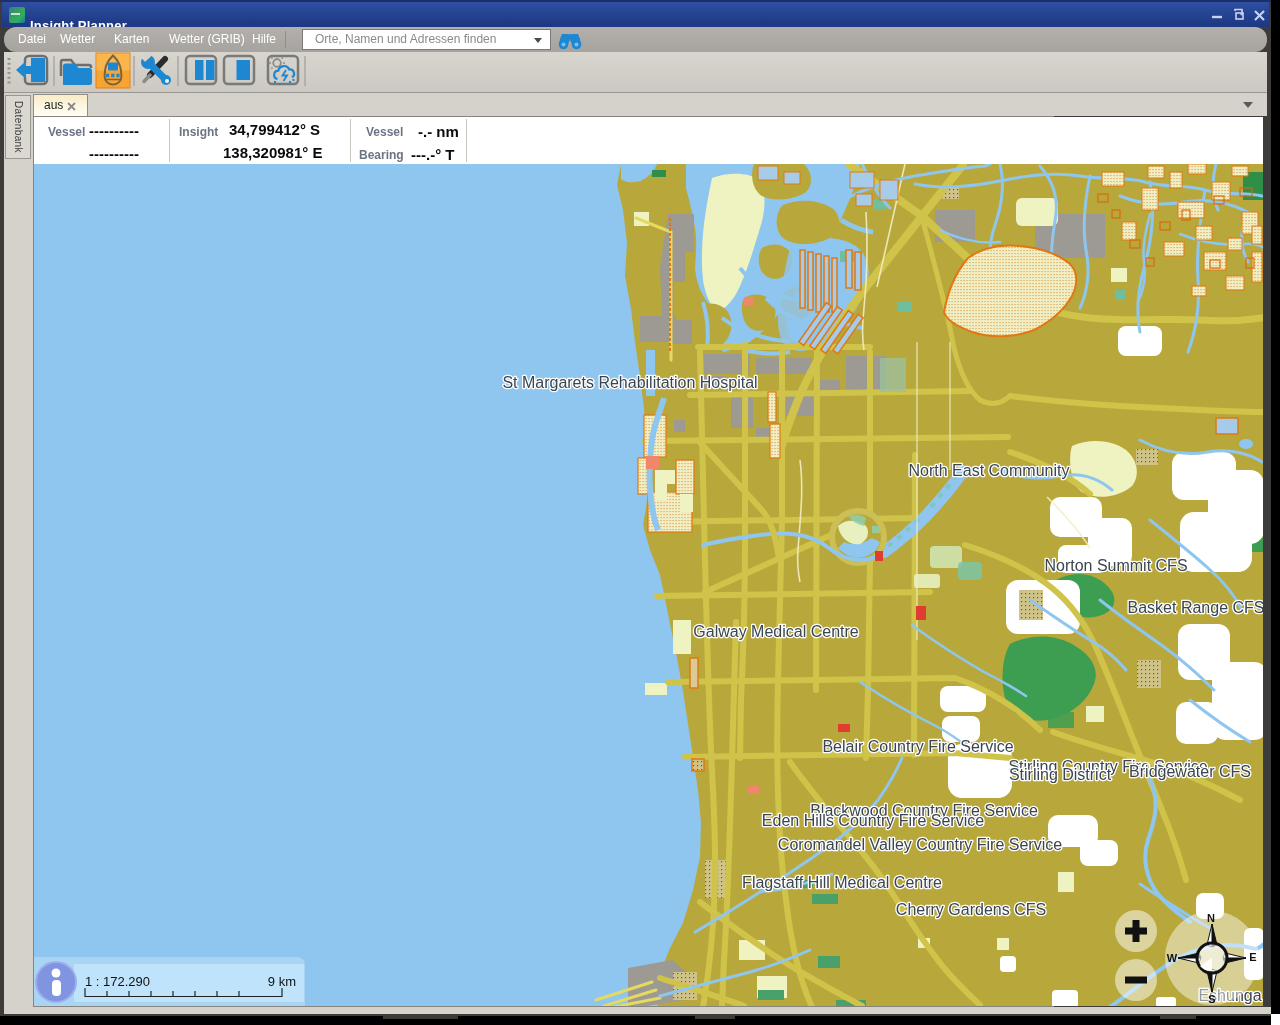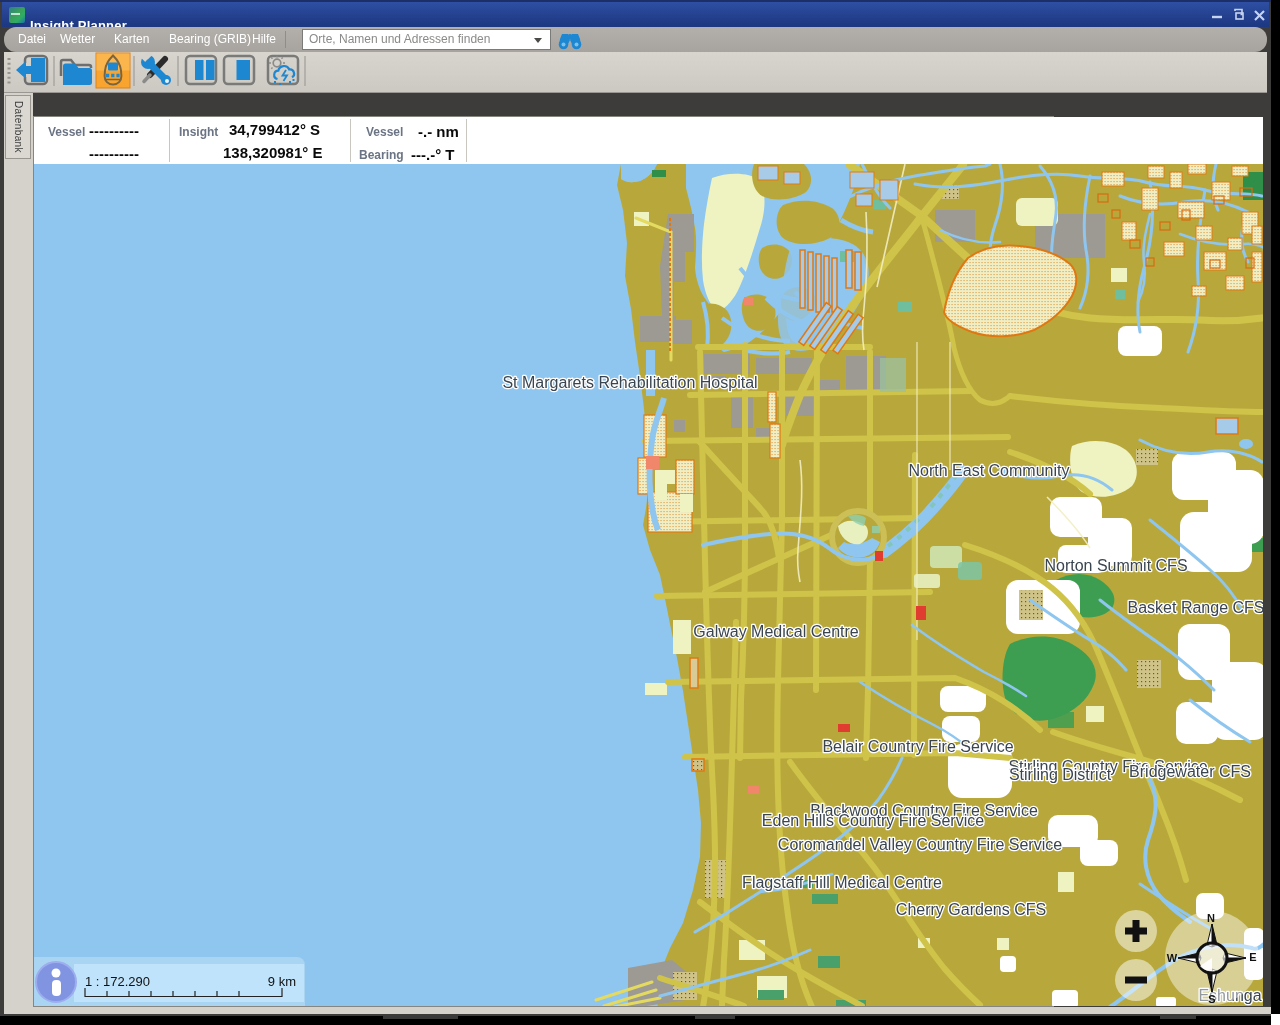--- a/index.html
+++ b/index.html
@@ -7,21 +7,21 @@
 #win { position:absolute; left:0; top:0; width:1271px; height:1016px; background:#3e3c3a; }
 #titlebar { position:absolute; left:2px; top:2px; width:1267px; height:25px;
   background:linear-gradient(#2e4fa3,#24418f 55%,#1d3781); }
 #appicon { position:absolute; left:7px; top:5px; width:16px; height:16px; border-radius:2px;
   background:linear-gradient(135deg,#2e7f8a 0%, #3aa05a 45%, #2fae62 70%, #1e6fae 100%); }
 #appicon:after { content:""; position:absolute; left:2px; top:6px; width:9px; height:2px; background:rgba(230,245,240,.8); }
 #title { position:absolute; left:28px; top:6px; color:#fff; font-size:13px; font-weight:bold; letter-spacing:.2px;margin-top:10px; }
 #menubar { position:absolute; left:4px; top:27px; width:1263px; height:25px;
   background:linear-gradient(#b3b0ab,#a7a49f); color:#fff; font-size:12px;border-radius:12px; }
 .mitem { position:absolute; top:5px; }
-#searchbox { position:absolute; left:298px; top:2px; width:249px; height:21px; background:#fff; border:1px solid #7a7a78; color:#8a8a88; font-size:12px; line-height:19px; padding-left:6px; }
+#searchbox { position:absolute; left:298px; top:2px; width:249px; height:21px; background:#fff; border:1px solid #7a7a78; color:#8a8a88; font-size:12px; line-height:19px; padding-left:12px; }
 #searrow { position:absolute; right:8px; top:8px; width:0; height:0; border-left:4px solid transparent; border-right:4px solid transparent; border-top:5px solid #4a4a48; }
 #toolbar { position:absolute; left:4px; top:52px; width:1263px; height:41px;
   background:linear-gradient(#d8d5cf,#ccc9c2); border-bottom:1px solid #9a9792; }
 #tabstrip { position:absolute; left:4px; top:93px; width:1263px; height:23px; background:#d5d2cb; }
 #tab1 { position:absolute; left:29px; top:1px; width:55px; height:22px; background:linear-gradient(#f8ecc4,#fdf8e4 60%,#fffdf4); border:1px solid #8f8d88; border-bottom:none; font-size:12px; color:#222; }
 #tabarrow { position:absolute; right:14px; top:9px; width:0; height:0; border-left:5px solid transparent; border-right:5px solid transparent; border-top:6px solid #5a5a58; }
 #sidebar { position:absolute; left:4px; top:93px; width:29px; height:914px; background:#d5d2cb; }
 #dbtab { position:absolute; left:1px; top:2px; width:26px; height:64px; background:#dbd8d1; border:1px solid #98968f; }
 #dbtext { position:absolute; left:7px; top:5px; font-size:10px; color:#3c3c3c; white-space:nowrap; writing-mode:vertical-lr; text-orientation:sideways; letter-spacing:.4px; }
 #content { position:absolute; left:33px; top:116px; width:1021px; height:891px; background:#fff; border:1px solid #87857f; }
@@ -45,21 +45,21 @@
       <rect x="35" y="8" width="7" height="6" fill="none" stroke="#c7d4ef" stroke-width="1.6"></rect>
       <path d="M34,6 v-1.5 h7 v5 h-1.5" fill="none" stroke="#c7d4ef" stroke-width="1.6"></path>
       <line x1="54" y1="6" x2="63" y2="15" stroke="#c7d4ef" stroke-width="2.2"></line>
       <line x1="63" y1="6" x2="54" y2="15" stroke="#c7d4ef" stroke-width="2.2"></line>
     </svg>
   </div>
   <div id="menubar">
     <span class="mitem" style="left:14px">Datei</span>
     <span class="mitem" style="left:56px">Wetter</span>
     <span class="mitem" style="left:110px">Karten</span>
-    <span class="mitem" style="left:165px">Bearing (GRIB)</span>
+    <span class="mitem" style="left:165px">Wetter (GRIB)</span>
     <span class="mitem" style="left:248px">Hilfe</span>
     <span style="position:absolute;left:281px;top:4px;width:1px;height:17px;background:#8f8d88"></span>
     <div id="searchbox">Orte, Namen und Adressen finden<div id="searrow"></div></div>
     <svg style="position:absolute;left:553px;top:4px" width="26" height="19" viewBox="0 0 26 19">
       <g fill="#1d87d2">
         <path d="M5,3 h6 l2,6 l-3,6 h-8 l1,-7 z"></path>
         <path d="M21,3 h-6 l-2,6 l3,6 h8 l-1,-7 z"></path>
         <circle cx="6.5" cy="13.5" r="4.8"></circle>
         <circle cx="19.5" cy="13.5" r="4.8"></circle>
         <circle cx="13" cy="5.5" r="2.6"></circle>
@@ -105,20 +105,29 @@
       <rect x="224" y="56" width="30" height="28" rx="4" fill="none" stroke="#7a7a78" stroke-width="2.5"></rect>
       <rect x="236.5" y="60" width="13.5" height="20" fill="#1d87d2"></rect>
 
       <rect x="268" y="56" width="30" height="28" rx="4" fill="none" stroke="#7a7a78" stroke-width="2.5"></rect>
       <circle cx="277" cy="63" r="3.8" fill="none" stroke="#8a8a88" stroke-width="1.7"></circle>
       <path d="M277,57.5 v-1.8 M281.5,58.8 l1.2,-1.2 M283,63 h2 M272.5,58.8 l-1.2,-1.2 M271,63 h-2 M272.5,67.5 l-1.2,1.2" stroke="#8a8a88" stroke-width="1.4"></path>
       <path d="M277.5,79 a4.2,4.2 0 0 1 0.8,-8.3 a5.8,5.8 0 0 1 11,-1.2 a4.2,4.2 0 0 1 2.7,7.8" fill="none" stroke="#1d87d2" stroke-width="2.2"></path>
       <path d="M286,70 l-3.5,5.5 h4.5 l-3.5,5.5" fill="none" stroke="#1d87d2" stroke-width="1.8"></path>
       <path d="M275,81 v2 M280,83 v2 M290,81 v2 M293.5,79 v2" stroke="#1d87d2" stroke-width="2"></path>
     </svg>
+  </div>
+  <div id="tabstrip">
+    <div id="tab1">
+        <span style="position:absolute;left:10px;top:3px">aus</span>
+      <svg style="position:absolute;left:33px;top:7px" width="9" height="9">
+          <path d="M1 1 L8 8 M8 1 L1 8" stroke="#8a8a88" stroke-width="1.8"></path>
+        </svg>
+    </div>
+    <div id="tabarrow"></div>
   </div>
   <div id="sidebar">
     <div id="dbtab">
         <div id="dbtext">Datenbank</div>
       </div>
   </div>
   <div id="content">
     <div id="infobar">
       <span class="ilabel" style="left:14px;top:8px">Vessel</span>
       <span class="ival" style="left:55px;top:5px">----------</span>

